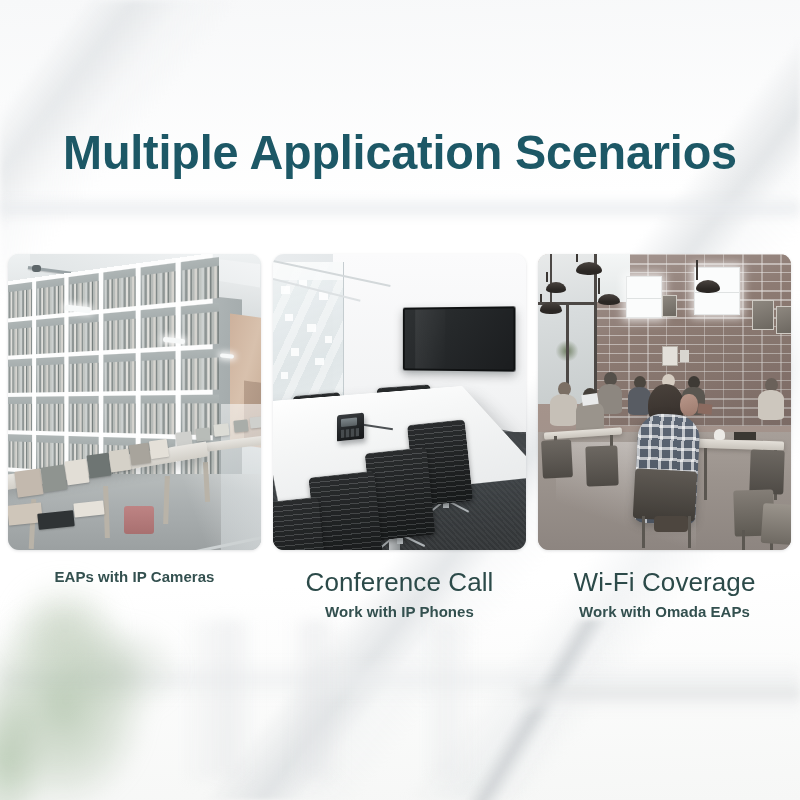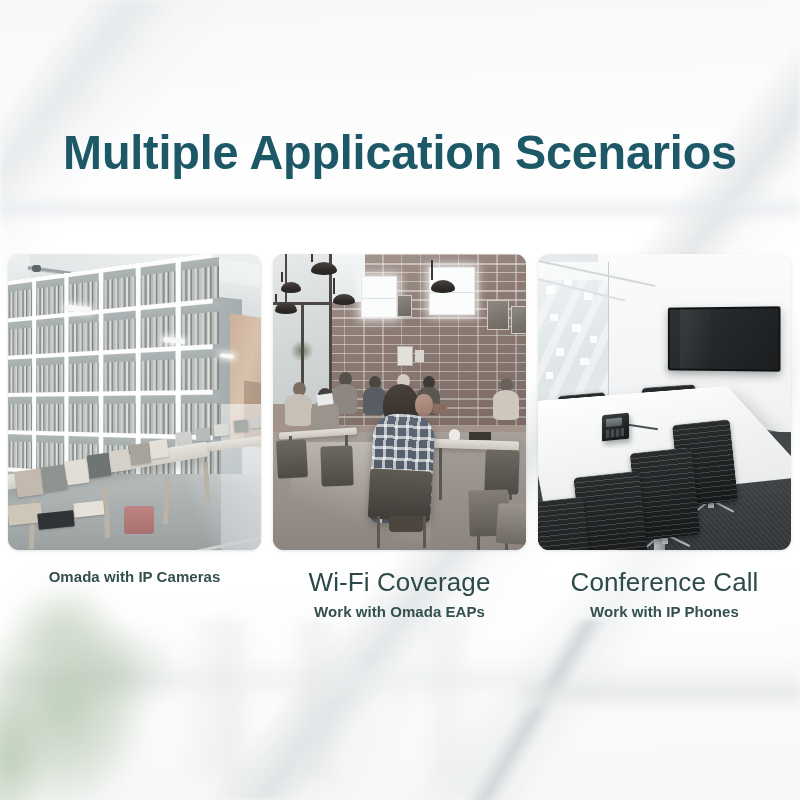--- a/index.html
+++ b/index.html
@@ -763,21 +763,102 @@
         <div class="p1-disp" style="left:58px; top:206px; width:22px; height:24px; transform:rotate(-8deg); background:#e2ded6;"></div>
         <div class="p1-disp" style="left:80px; top:200px; width:22px; height:23px; transform:rotate(-8deg); background:#6e7573;"></div>
         <div class="p1-disp" style="left:102px;top:196px; width:20px; height:21px; transform:rotate(-8deg); background:#d5d1c8;"></div>
         <div class="p1-disp" style="left:122px;top:190px; width:20px; height:20px; transform:rotate(-8deg); background:#a8a49c;"></div>
         <div class="p1-disp" style="left:142px;top:186px; width:18px; height:18px; transform:rotate(-8deg); background:#e4e0d8;"></div>
         <div class="p1-disp" style="left:0px;  top:250px; width:34px; height:20px; transform:rotate(-6deg); background:#cfc6ba;"></div>
         <div class="p1-disp" style="left:30px; top:258px; width:36px; height:16px; transform:rotate(-6deg); background:#2f3335;"></div>
         <div class="p1-disp" style="left:66px; top:248px; width:30px; height:14px; transform:rotate(-6deg); background:#e6e2da;"></div>
       </div>
       <div class="caption">
-        <div class="cap-sub">Omada with IP Cameras</div>
+        <div class="cap-sub">EAPs with IP Cameras</div>
+      </div>
+    </div>
+
+    <div class="card">
+      <div class="photo p2">
+        <div class="p2-ceiling"></div>
+        <div class="p2-wall-left"></div>
+        <div class="p2-wall-back"></div>
+
+        <div class="p2-glass">
+          <div class="p2-frost"></div>
+          <div class="p2-frostsq f1"></div>
+            <div class="p2-frostsq f2"></div>
+          <div class="p2-frostsq f3"></div>
+            <div class="p2-frostsq f4"></div>
+          <div class="p2-frostsq f5"></div>
+            <div class="p2-frostsq f6"></div>
+          <div class="p2-frostsq f7"></div>
+            <div class="p2-frostsq f8"></div>
+          <div class="p2-frostsq f9"></div>
+        </div>
+        <div class="p2-ceil-line"></div>
+        <div class="p2-ceil-line2"></div>
+
+        <div class="p2-tv-shadow"></div>
+        <div class="p2-tv">
+          <div class="p2-tv-gloss"></div>
+        </div>
+
+        <div class="p2-base"></div>
+
+        <div class="p2-carpet">
+          <div class="p2-carpet-tex"></div>
+        </div>
+        <div class="p2-carpet-edge"></div>
+
+        <div class="p2-chair c-far3">
+            <div class="back"></div>
+          </div>
+        <div class="p2-chair c-far1">
+            <div class="back"></div>
+          </div>
+        <div class="p2-chair c-far2">
+            <div class="back"></div>
+          </div>
+
+        <div class="p2-tableleg2"></div>
+        <div class="p2-table"></div>
+        <div class="p2-tableleg"></div>
+
+        <div class="p2-phone-arm"></div>
+        <div class="p2-phone">
+          <div class="p2-phone-screen"></div>
+          <div class="p2-phone-keys"></div>
+        </div>
+
+        <div class="p2-chairpost pp1"></div>
+        <div class="p2-chairlegs lg1"></div>
+          <div class="p2-chairlegs lg2"></div>
+        <div class="p2-chair c-near1">
+            <div class="back"></div>
+          </div>
+
+        <div class="p2-chairpost pp2"></div>
+        <div class="p2-chairlegs lg3"></div>
+          <div class="p2-chairlegs lg4"></div>
+        <div class="p2-chair c-near2">
+            <div class="back"></div>
+          </div>
+
+        <div class="p2-chair c-near3">
+            <div class="back"></div>
+          </div>
+
+        <div class="p2-chair c-near4">
+            <div class="back"></div>
+          </div>
+      </div>
+      <div class="caption">
+        <div class="cap-title">Conference Call</div>
+        <div class="cap-sub">Work with IP Phones</div>
       </div>
     </div>
 
     <div class="card">
       <div class="photo p3">
         <div class="p3-brick">
           <div class="p3-brick-shade"></div>
         </div>
         <div class="p3-upperglass"></div>
         <div class="p3-glasswall"></div>
@@ -866,95 +947,14 @@
         <div style="position:absolute; left:116px; top:262px; width:34px; height:16px; background:#4d463f; border-radius:4px;"></div>
 
         <div class="p3-chair-c" style="left:224px; top:250px; width:32px; height:40px; transform:rotate(4deg); background:linear-gradient(180deg,#9a948c,#6e6962);"></div>
       </div>
       <div class="caption">
         <div class="cap-title">Wi-Fi Coverage</div>
         <div class="cap-sub">Work with Omada EAPs</div>
       </div>
     </div>
 
-    <div class="card">
-      <div class="photo p2">
-        <div class="p2-ceiling"></div>
-        <div class="p2-wall-left"></div>
-        <div class="p2-wall-back"></div>
-
-        <div class="p2-glass">
-          <div class="p2-frost"></div>
-          <div class="p2-frostsq f1"></div>
-            <div class="p2-frostsq f2"></div>
-          <div class="p2-frostsq f3"></div>
-            <div class="p2-frostsq f4"></div>
-          <div class="p2-frostsq f5"></div>
-            <div class="p2-frostsq f6"></div>
-          <div class="p2-frostsq f7"></div>
-            <div class="p2-frostsq f8"></div>
-          <div class="p2-frostsq f9"></div>
-        </div>
-        <div class="p2-ceil-line"></div>
-        <div class="p2-ceil-line2"></div>
-
-        <div class="p2-tv-shadow"></div>
-        <div class="p2-tv">
-          <div class="p2-tv-gloss"></div>
-        </div>
-
-        <div class="p2-base"></div>
-
-        <div class="p2-carpet">
-          <div class="p2-carpet-tex"></div>
-        </div>
-        <div class="p2-carpet-edge"></div>
-
-        <div class="p2-chair c-far3">
-            <div class="back"></div>
-          </div>
-        <div class="p2-chair c-far1">
-            <div class="back"></div>
-          </div>
-        <div class="p2-chair c-far2">
-            <div class="back"></div>
-          </div>
-
-        <div class="p2-tableleg2"></div>
-        <div class="p2-table"></div>
-        <div class="p2-tableleg"></div>
-
-        <div class="p2-phone-arm"></div>
-        <div class="p2-phone">
-          <div class="p2-phone-screen"></div>
-          <div class="p2-phone-keys"></div>
-        </div>
-
-        <div class="p2-chairpost pp1"></div>
-        <div class="p2-chairlegs lg1"></div>
-          <div class="p2-chairlegs lg2"></div>
-        <div class="p2-chair c-near1">
-            <div class="back"></div>
-          </div>
-
-        <div class="p2-chairpost pp2"></div>
-        <div class="p2-chairlegs lg3"></div>
-          <div class="p2-chairlegs lg4"></div>
-        <div class="p2-chair c-near2">
-            <div class="back"></div>
-          </div>
-
-        <div class="p2-chair c-near3">
-            <div class="back"></div>
-          </div>
-
-        <div class="p2-chair c-near4">
-            <div class="back"></div>
-          </div>
-      </div>
-      <div class="caption">
-        <div class="cap-title">Conference Call</div>
-        <div class="cap-sub">Work with IP Phones</div>
-      </div>
-    </div>
-
   </div>
 </div>
 
 </body></html>

